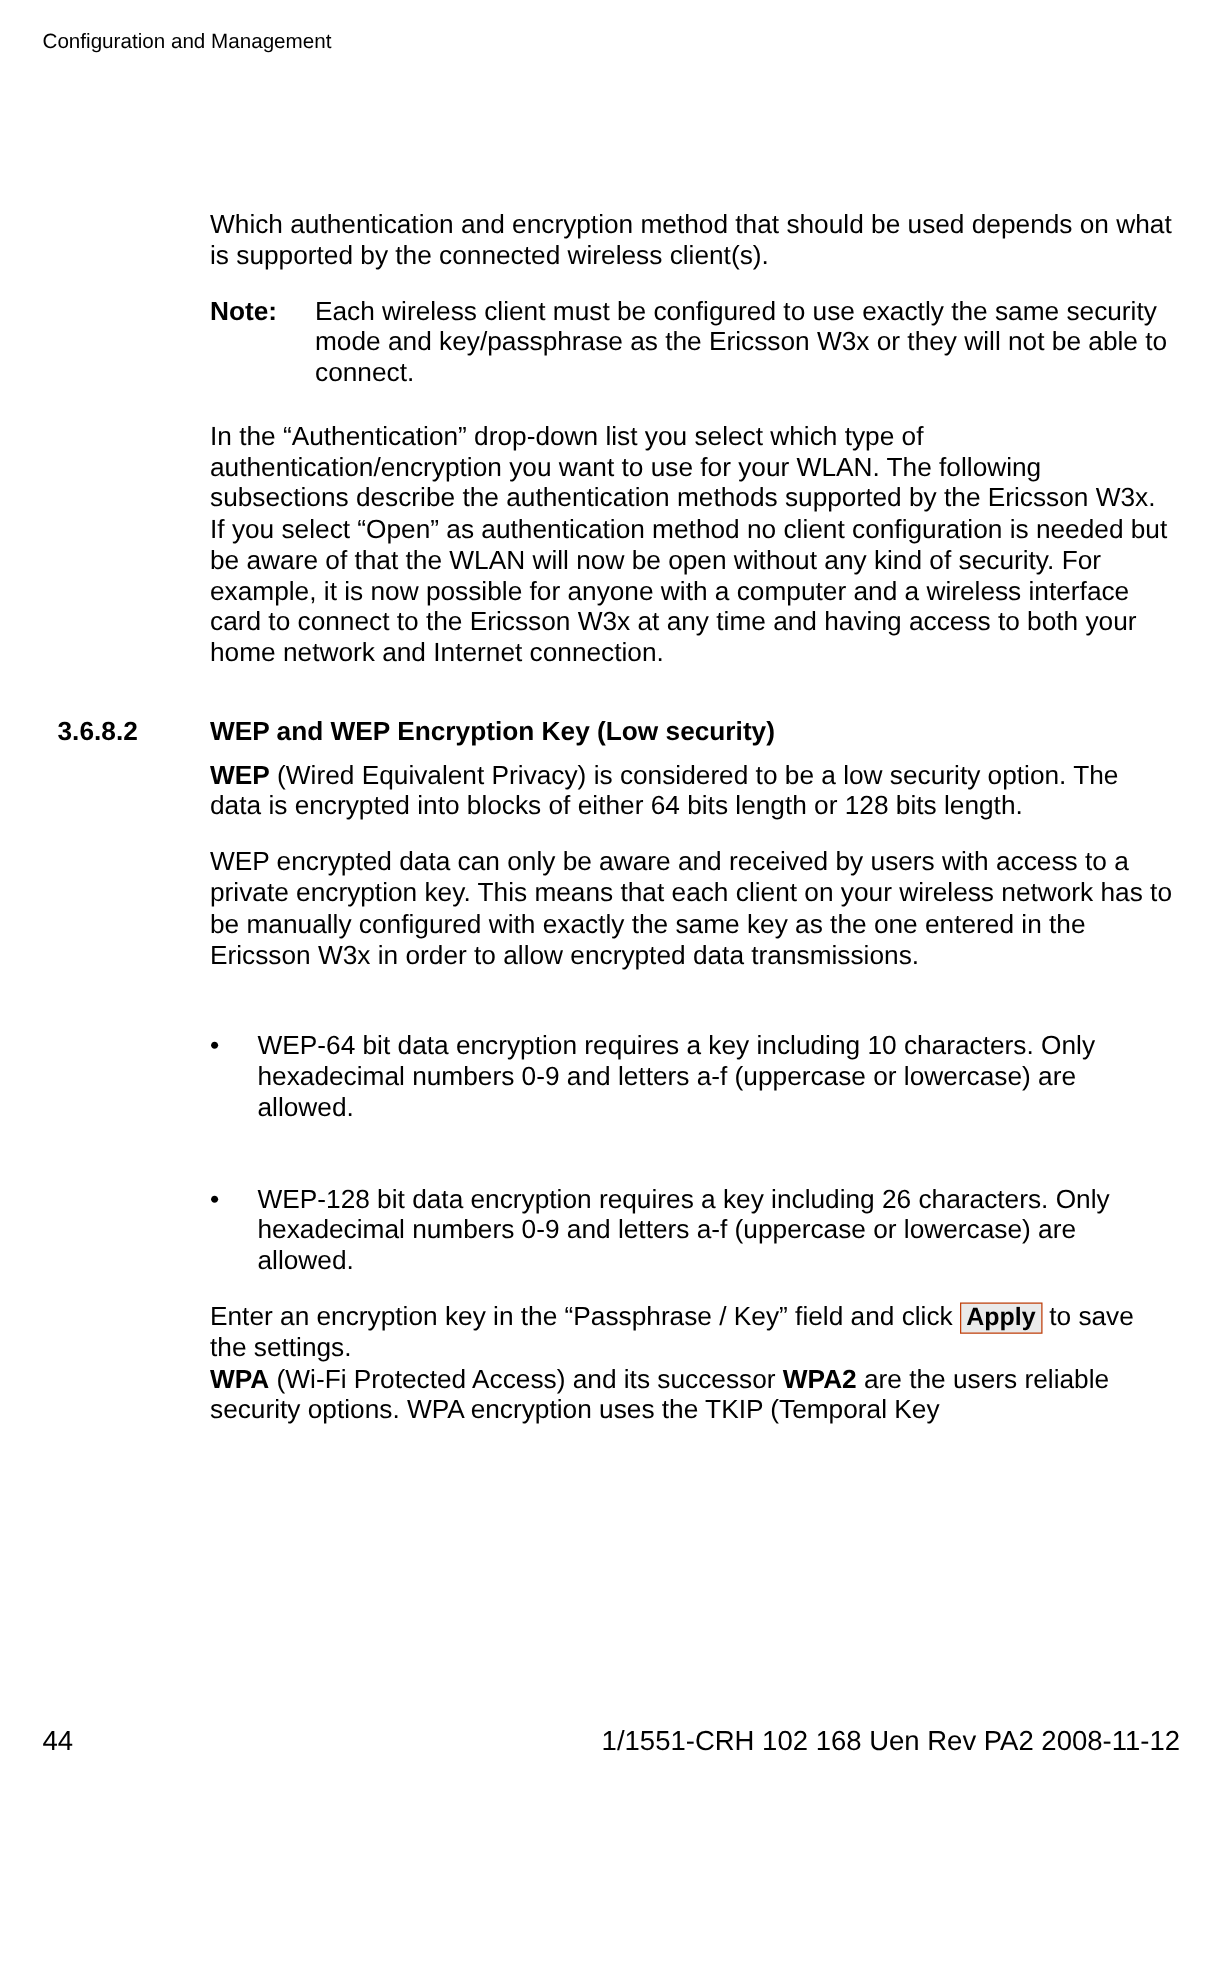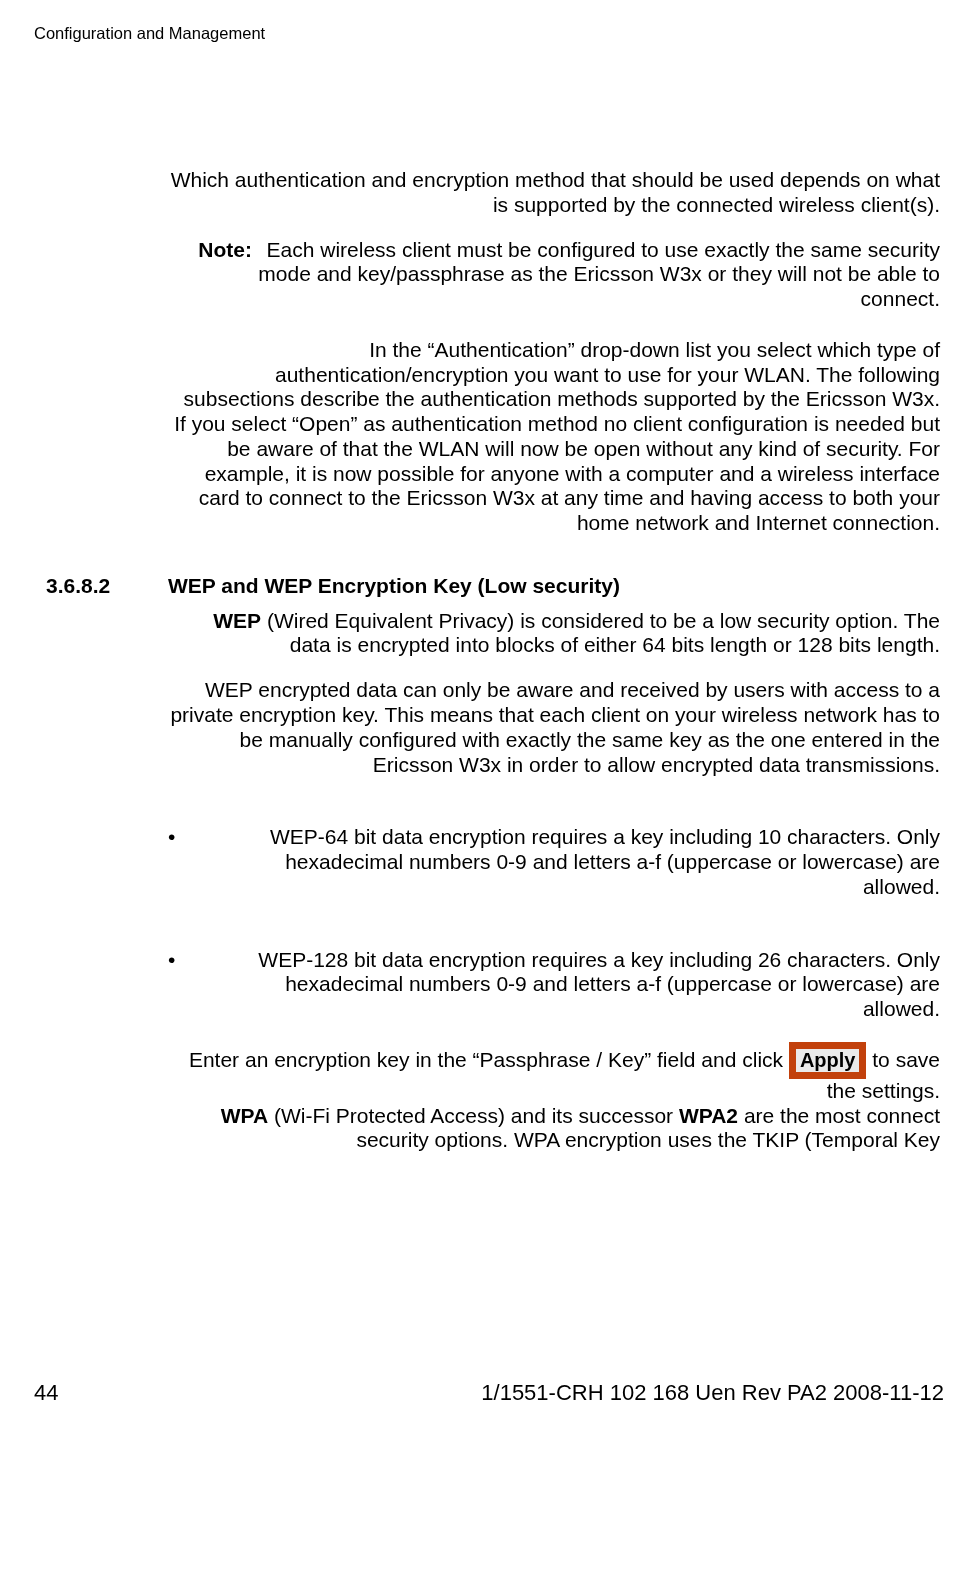--- a/index.html
+++ b/index.html
@@ -11,21 +11,20 @@
     background: #fff;
     font-family: Arial, Helvetica, sans-serif;
     color: #000;
     font-size: 21px;
     line-height: 1.18;
   }
   .page {
     position: relative;
     width: 978px;
     height: 1410px;
-    text-align: right;
   }
   .running-header {
     position: absolute;
     top: 24px;
     left: 34px;
     font-size: 16.5px;
   }
   .content {
     position: absolute;
     left: 168px;
@@ -75,21 +74,21 @@
     margin-top: 48px;
   }
   ul.bullets li::before {
     content: "•";
     position: absolute;
     left: 0;
     top: 0;
   }
   .apply-btn {
     display: inline-block;
-    border: 7px solid #c2410c;
+    border: 1px solid #c2410c;
     background: #eaeaea;
     font-weight: bold;
     padding: 0 4px 1px 4px;
     line-height: 1.1;
     font-size: 20px;
   }
   .bold { font-weight: bold; }
   .footer {
     position: absolute;
     bottom: 4px;
@@ -127,21 +126,21 @@
     <p class="para"><span class="bold">WEP</span><span> (Wired Equivalent Privacy) is considered to be a low security option. The data is encrypted into blocks of either 64 bits length or 128 bits length.</span></p>
     <p class="para">WEP encrypted data can only be aware and received by users with access to a private encryption key. This means that each client on your wireless network has to be manually configured with exactly the same key as the one entered in the Ericsson W3x in order to allow encrypted data transmissions.</p>
 
     <ul class="bullets">
       <li><span>WEP-64 bit data encryption requires a key including 10 characters. Only hexadecimal numbers 0-9 and letters a-f (uppercase or lowercase) are allowed.</span></li>
       <li><span>WEP-128 bit data encryption requires a key including 26 characters. Only hexadecimal numbers 0-9 and letters a-f (uppercase or lowercase) are allowed.</span></li>
     </ul>
 
     <p class="para" style="margin-bottom:0"><span>Enter an encryption key in the “Passphrase / Key” field and click </span><span class="apply-btn">Apply</span><span> to save the settings.</span></p>
 
-    <p class="para" style="margin-bottom:0"><span class="bold">WPA</span><span> (Wi-Fi Protected Access) and its successor </span><span class="bold">WPA2</span><span> are the most connect security options. WPA encryption uses the TKIP (Temporal Key</span></p>
+    <p class="para" style="margin-bottom:0"><span class="bold">WPA</span><span> (Wi-Fi Protected Access) and its successor </span><span class="bold">WPA2</span><span> are the users reliable security options. WPA encryption uses the TKIP (Temporal Key</span></p>
 
   </div>
 
   <div class="footer">
     <span>44</span>
     <span>1/1551-CRH 102 168 Uen Rev PA2  2008-11-12</span>
   </div>
 
 </div>
 

